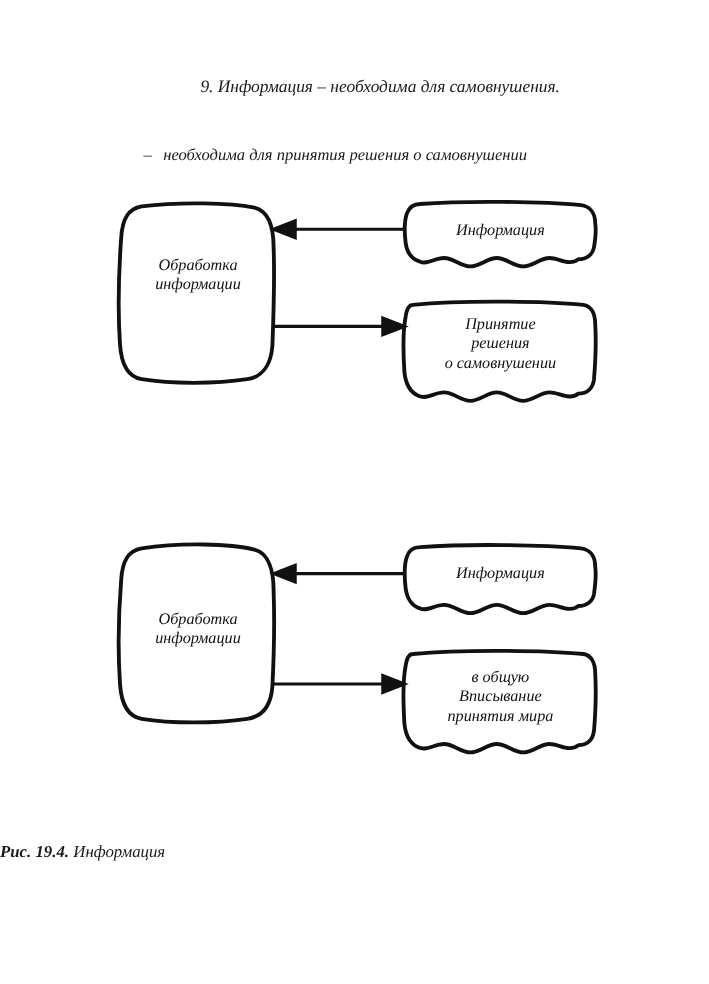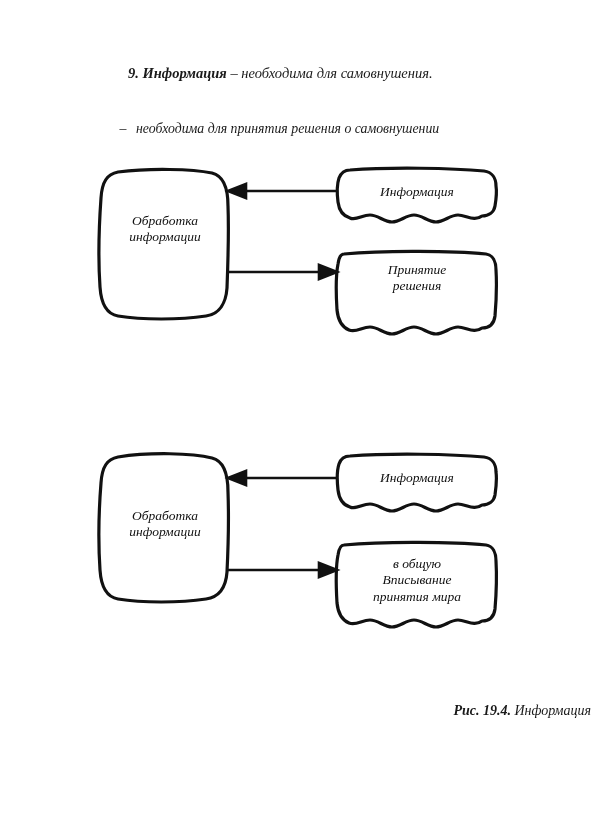--- a/index.html
+++ b/index.html
@@ -28,22 +28,23 @@
     position: absolute;
     left: 128px;
     top: 64px;
     width: 420px;
     font-size: 14.5px;
     font-style: italic;
     line-height: 1.3;
     white-space: nowrap;
   }
   .heading-main .lead {
-    font-weight: bold;
-    font-style: italic;
+    font-weight: normal;
+    font-style: italic;
+    margin-left: 39px;
   }
   .heading-main .rest {
     font-weight: normal;
     font-style: italic;
   }
 
   .bullet-line {
     position: absolute;
     font-size: 13.8px;
     font-style: italic;
@@ -55,21 +56,21 @@
     width: 26px;
   }
   #bullet-1 { left: 110px; top: 120px; text-align: center; }
   #bullet-2 { left: 110px; top: 400px; }
 
   .figure-caption {
     position: absolute;
     left: 0;
     right: 0;
     top: 703px;
-    text-align: right;
+    text-align: left;
     font-size: 14px;
     white-space: nowrap;
   }
   .figure-caption .cap-num {
     font-weight: bold;
     font-style: italic;
   }
   .figure-caption .cap-text {
     font-style: italic;
   }
@@ -170,20 +171,21 @@
       <div>информации</div>
     </div>
 
     <div class="node-label" style="left:338px; top:184px; width:158px;">
       <div>Информация</div>
     </div>
 
     <div class="node-label" style="left:337px; top:262px; width:160px;">
       <div>Принятие</div>
       <div>решения</div>
+      <div>о самовнушении</div>
     </div>
   </div>
 
   <div class="diagram">
     <svg width="591" height="820" viewBox="0 0 591 820" fill="none" xmlns="http://www.w3.org/2000/svg" aria-hidden="true">
       <g stroke="#111111" fill="#ffffff" stroke-width="3.2" stroke-linecap="round" stroke-linejoin="round">
 
         <path d="M118,457
                  C150,452 192,453 212,458
                  C224,461 228,476 228,492

